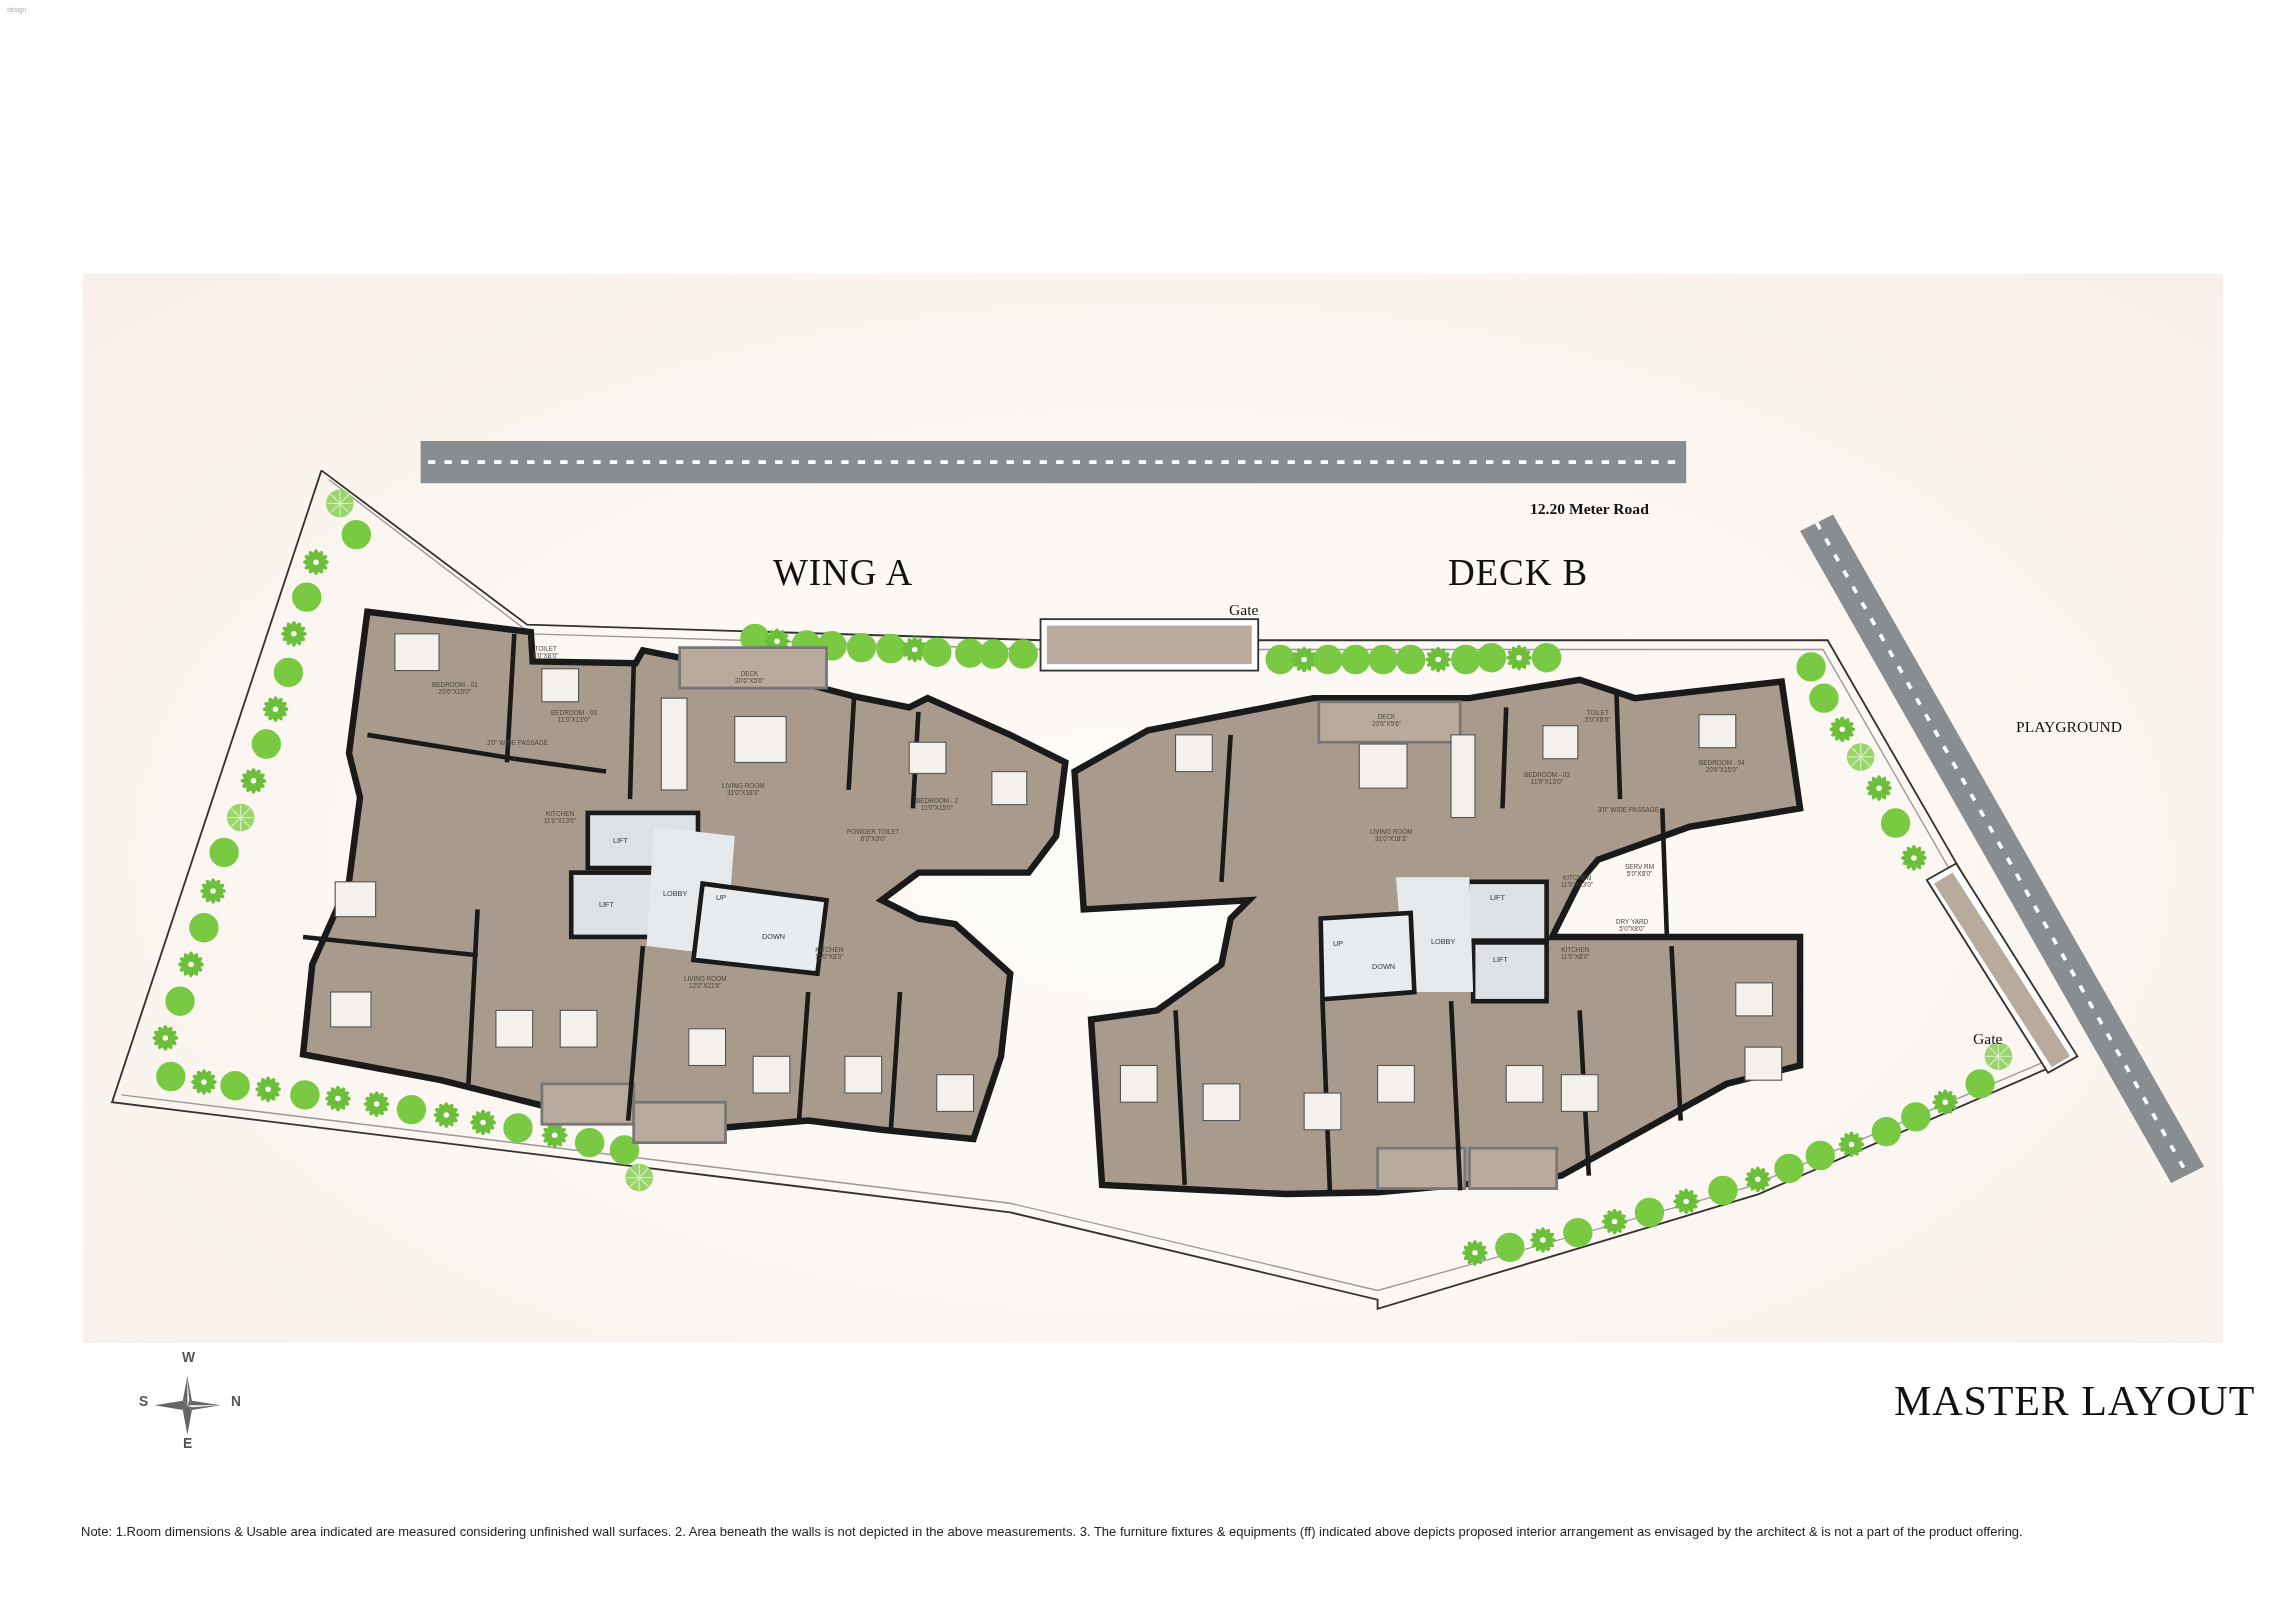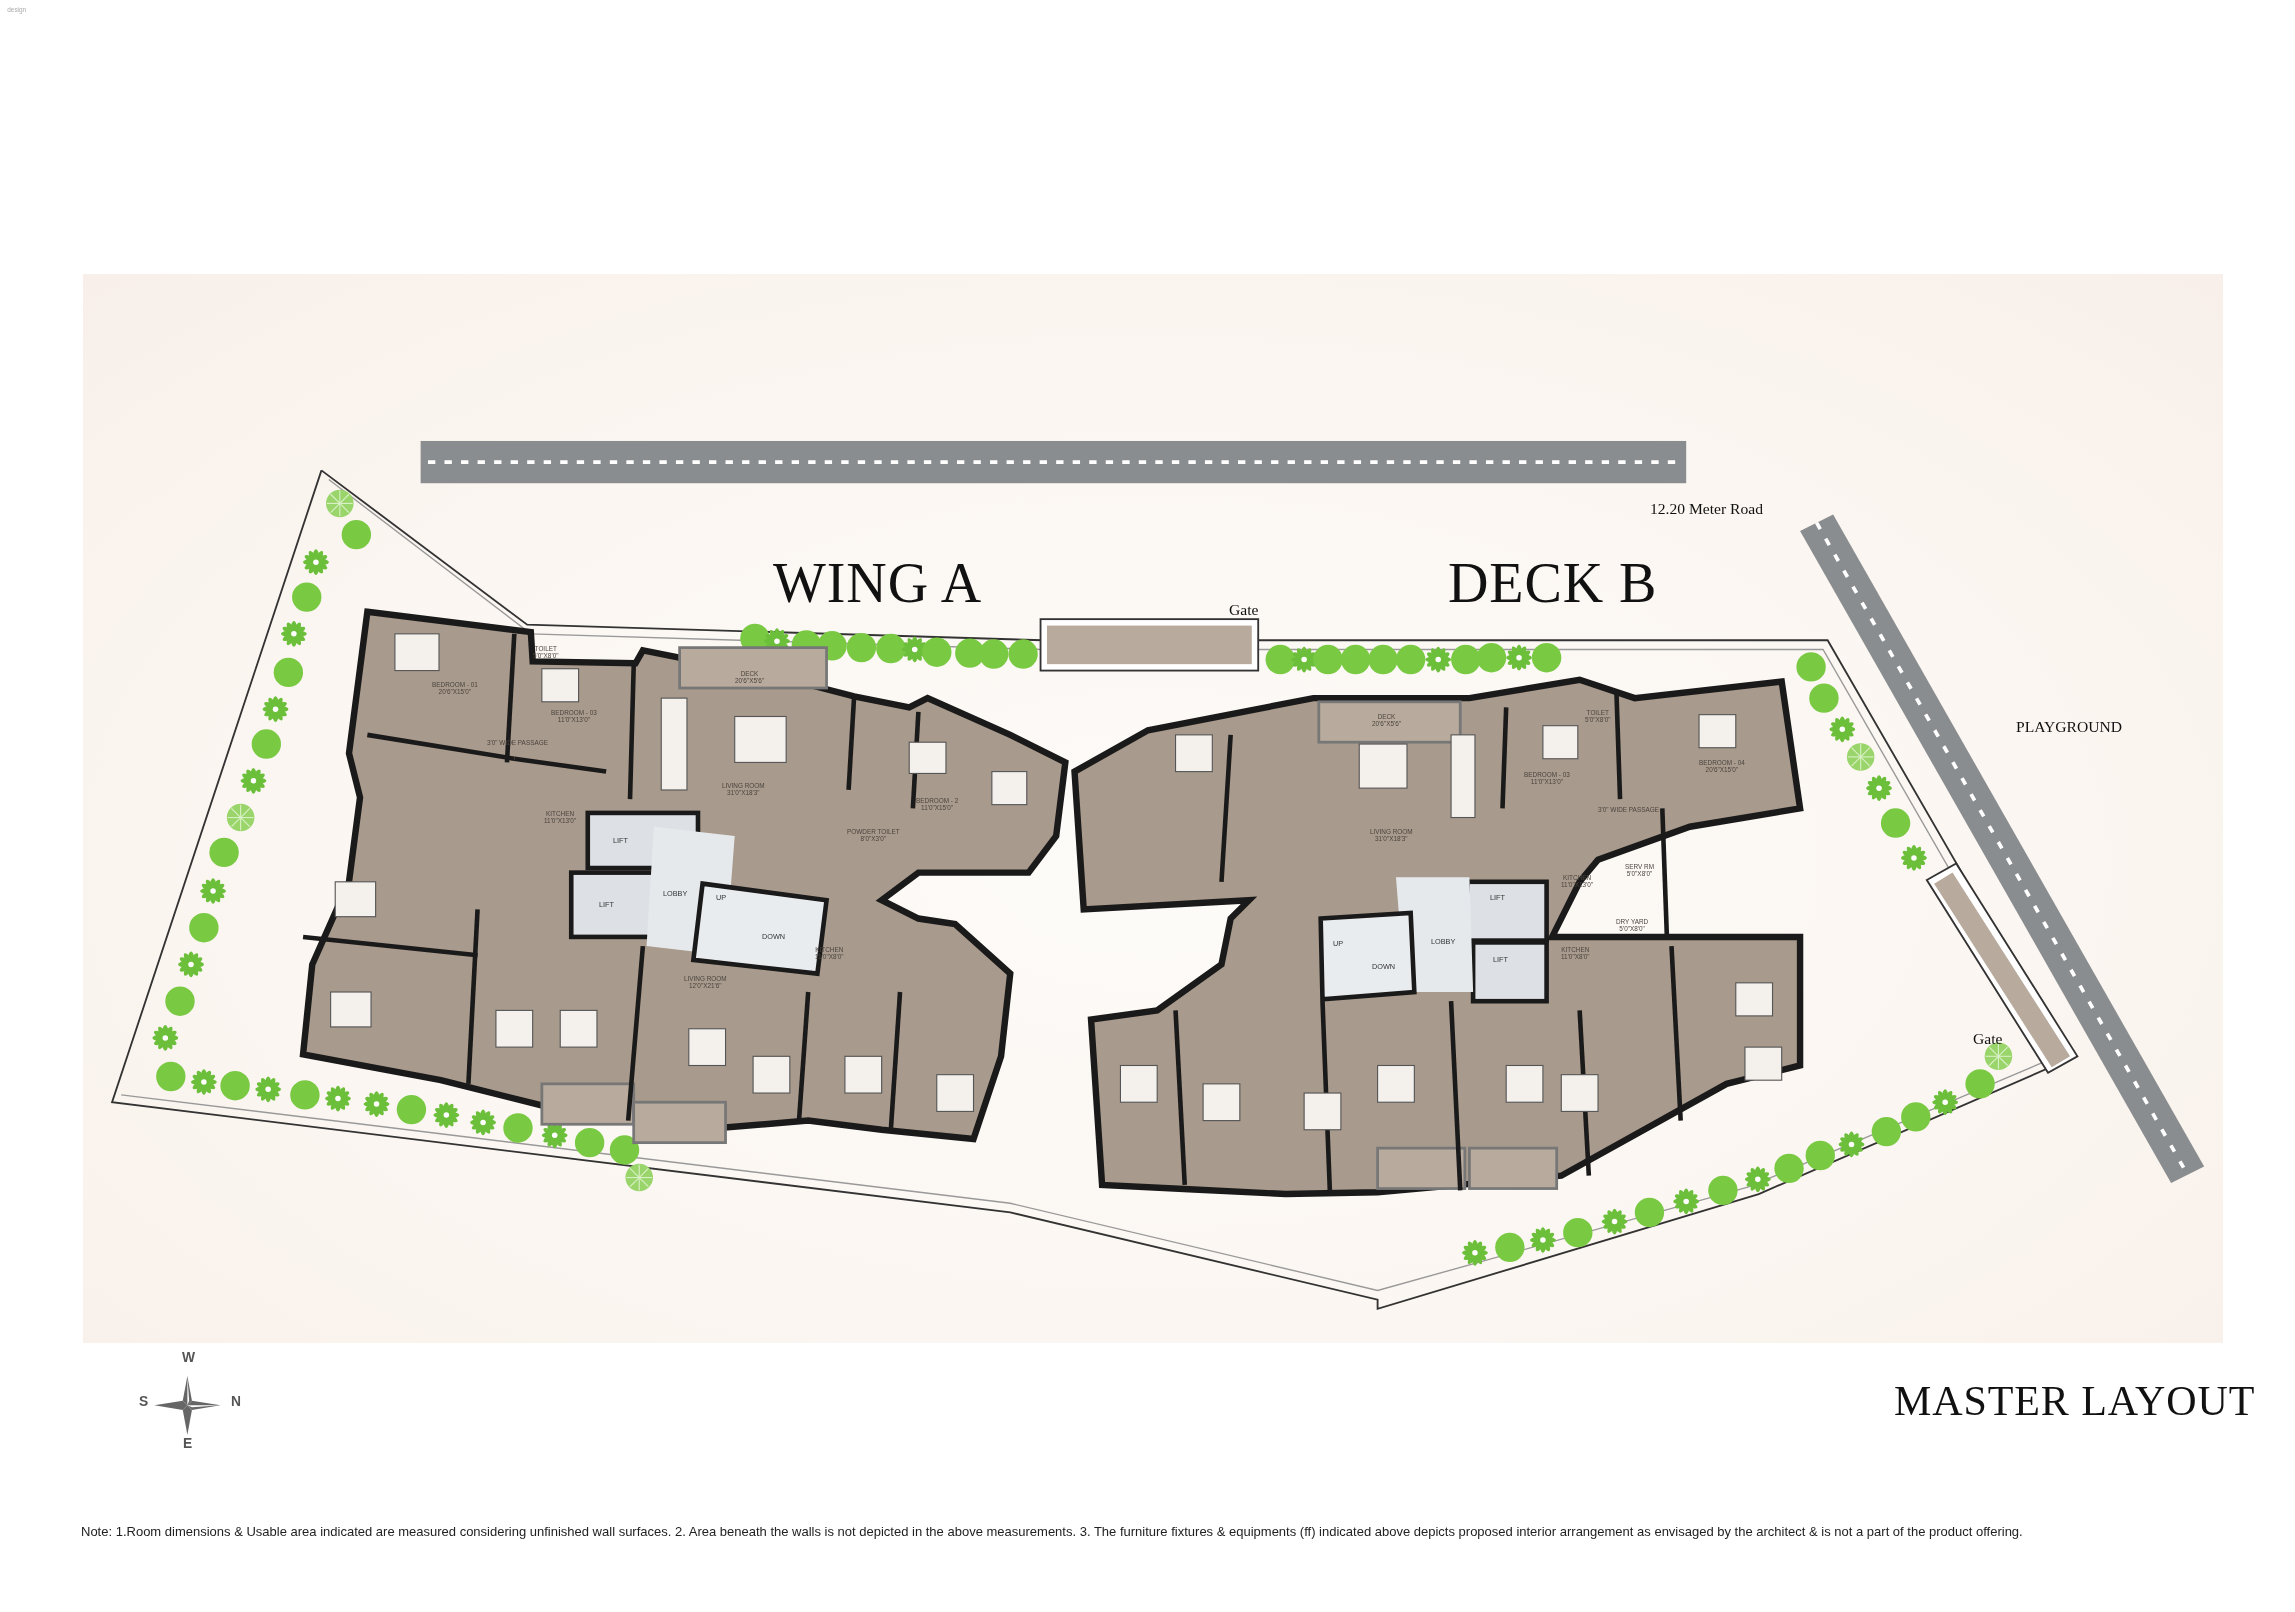--- a/index.html
+++ b/index.html
@@ -1,20 +1,20 @@
 <!DOCTYPE html>
 <html style="font-size:14.7px"><head>
 <meta charset="utf-8">
 <style>
   html,body{margin:0;padding:0;background:#ffffff;}
   body{width:2296px;height:1613px;position:relative;overflow:hidden;font-family:"Liberation Serif","DejaVu Serif",serif;color:#111;}
   .panel{position:absolute;left:83px;top:274px;width:2140px;height:1069px;background:radial-gradient(ellipse at 50% 55%,#fdfbf8 0%,#fbf6f1 60%,#f8efea 100%);}
   svg.plan{position:absolute;left:0;top:0;width:2296px;height:1613px;}
   .lbl{position:absolute;white-space:nowrap;}
-  .wing{font-size:56px;letter-spacing:0.9px;}
+  .wing{font-size:37px;letter-spacing:0.9px;}
   .small{font-size:15.6px;}
   .road-lbl{font-size:15.6px;}
   .title{font-size:42px;letter-spacing:0.9px;}
   .note{font-size:13px;font-family:Liberation Sans, sans-serif;color:#222;}
   .compass-letter{font-family:"Liberation Sans","DejaVu Sans",sans-serif;font-size:13.8px;font-weight:bold;color:#555;position:absolute;}
   .room{position:absolute;font-family:"Liberation Sans","DejaVu Sans",sans-serif;font-size:6.4px;color:#4a443e;text-align:center;line-height:1.15;white-space:nowrap;}
   .core-lbl{position:absolute;font-family:"Liberation Sans","DejaVu Sans",sans-serif;font-size:7.3px;color:#333;}
   .tiny-tag{position:absolute;left:7.3px;top:5.5px;font-size:6.4px;color:#aaa;font-family:"Liberation Sans",sans-serif;}
 </style>
 </head>
@@ -254,21 +254,21 @@
     <polygon points="0,32 5,5 0,0 -5,5" fill="#666"></polygon>
     <polygon points="-36,0 -5,-5 0,0 -5,5" fill="#666"></polygon>
     <polygon points="36,0 5,-5 0,0 5,5" fill="#666"></polygon>
     <polygon points="0,-32 2,-5 0,0" fill="#fff"></polygon>
     <polygon points="36,0 5,2 0,0" fill="#fff"></polygon>
   </g>
 </svg>
 
 <div class="lbl wing" style="left:773px;top:551px;">WING A</div>
 <div class="lbl wing" style="left:1448px;top:551px;">DECK B</div>
-<div class="lbl road-lbl" style="left:1650px;top:500px;">12.20 Meter Road</div>
+<div class="lbl road-lbl" style="left:1530px;top:500px;font-weight:bold;">12.20 Meter Road</div>
 <div class="lbl small" style="left:1229px;top:601px;">Gate</div>
 <div class="lbl small" style="left:1973px;top:1030px;">Gate</div>
 <div class="lbl small" style="left:2016px;top:718px;">PLAYGROUND</div>
 
 <div class="core-lbl" style="left:613px;top:836px;">LIFT</div>
 <div class="core-lbl" style="left:599px;top:900px;">LIFT</div>
 <div class="core-lbl" style="left:663px;top:889px;">LOBBY</div>
 <div class="core-lbl" style="left:716px;top:893px;">UP</div>
 <div class="core-lbl" style="left:762px;top:932px;">DOWN</div>
 <div class="core-lbl" style="left:1490px;top:893px;">LIFT</div>

